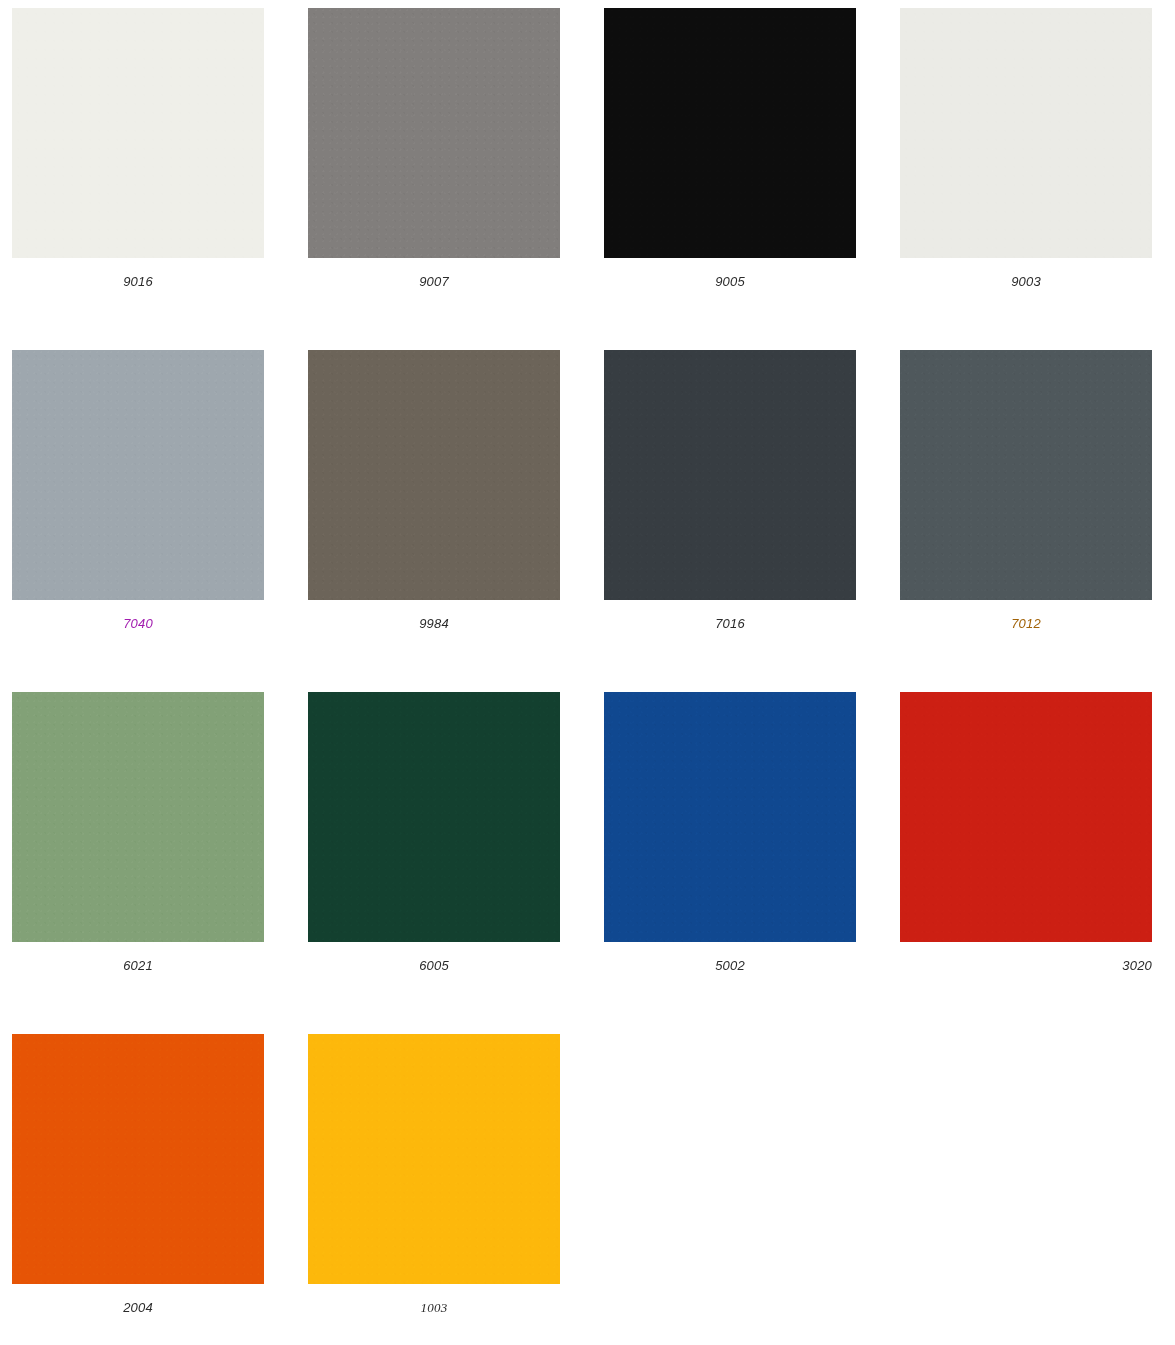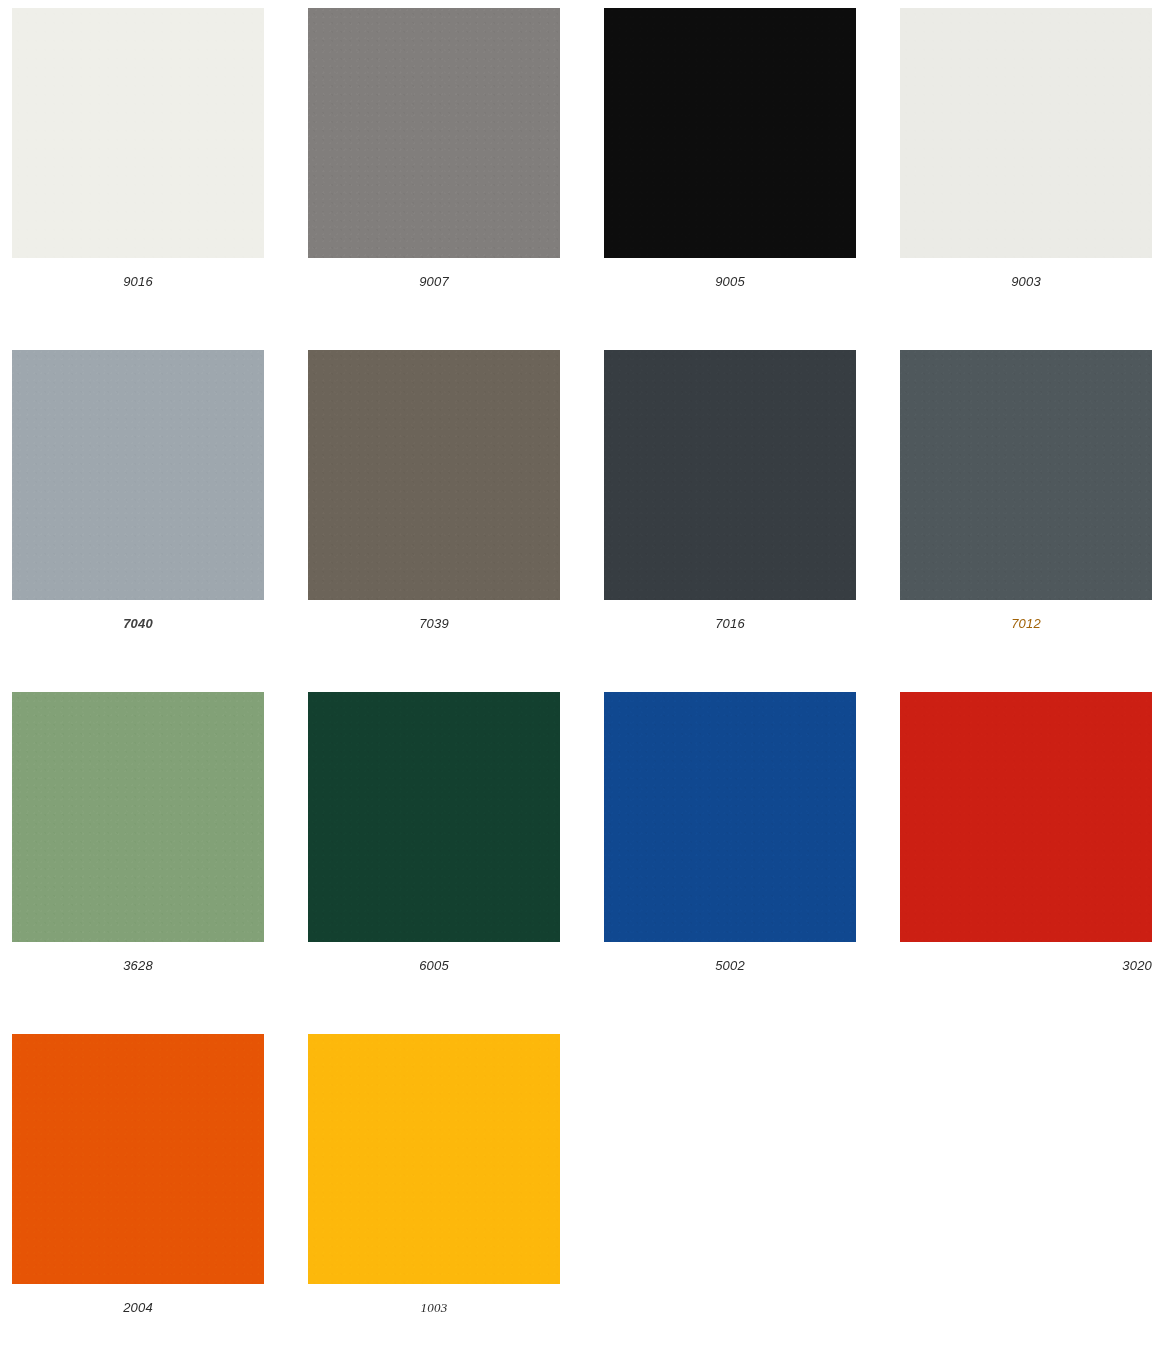--- a/index.html
+++ b/index.html
@@ -102,40 +102,40 @@
     </div>
     <div class="swatch-cell">
       <div class="swatch-chip" style="background-color: rgb(235, 235, 230);"></div>
       <div class="swatch-label" style="color: rgb(43, 43, 43);">9003</div>
     </div>
   </div>
 
   <div class="swatch-row">
     <div class="swatch-cell">
       <div class="swatch-chip" style="background-color: rgb(158, 167, 174);"></div>
-      <div class="swatch-label" style="color: #404040; font-weight: bold;">7040</div>
+      <div class="swatch-label" style="color: #a21caf;">7040</div>
     </div>
     <div class="swatch-cell">
       <div class="swatch-chip" style="background-color: rgb(108, 100, 89);"></div>
-      <div class="swatch-label" style="color: rgb(43, 43, 43);">7039</div>
+      <div class="swatch-label" style="color: rgb(43, 43, 43);">9984</div>
     </div>
     <div class="swatch-cell">
       <div class="swatch-chip" style="background-color: rgb(55, 61, 66);"></div>
       <div class="swatch-label" style="color: rgb(43, 43, 43);">7016</div>
     </div>
     <div class="swatch-cell">
       <div class="swatch-chip" style="background-color: rgb(79, 88, 92);"></div>
       <div class="swatch-label" style="color: #a16207;">7012</div>
     </div>
   </div>
 
   <div class="swatch-row">
     <div class="swatch-cell">
       <div class="swatch-chip" style="background-color: rgb(130, 161, 119);"></div>
-      <div class="swatch-label" style="color: rgb(43, 43, 43);">3628</div>
+      <div class="swatch-label" style="color: rgb(43, 43, 43);">6021</div>
     </div>
     <div class="swatch-cell">
       <div class="swatch-chip" style="background-color: rgb(19, 64, 47);"></div>
       <div class="swatch-label" style="color: rgb(43, 43, 43);">6005</div>
     </div>
     <div class="swatch-cell">
       <div class="swatch-chip" style="background-color: rgb(16, 72, 144);"></div>
       <div class="swatch-label" style="color: rgb(43, 43, 43);">5002</div>
     </div>
     <div class="swatch-cell">

